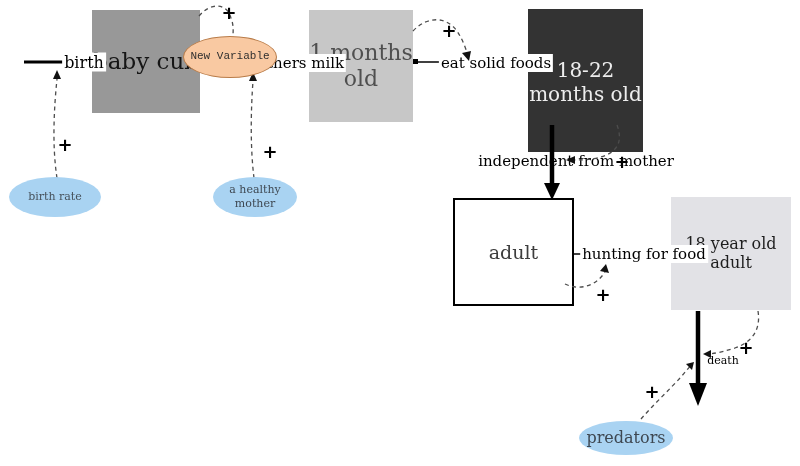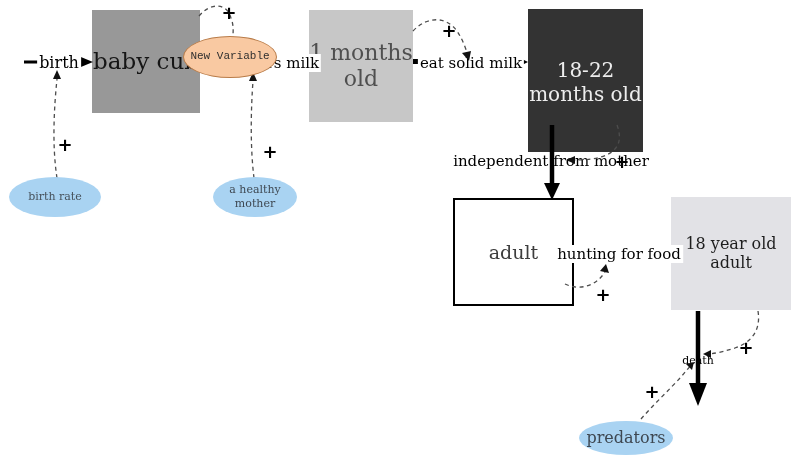--- a/index.html
+++ b/index.html
@@ -13,21 +13,21 @@
     box-sizing:border-box;
   }
   .variable{
     position:absolute;border-radius:50%;display:flex;flex-direction:column;
     align-items:center;justify-content:center;text-align:center;line-height:1.25;
     z-index:6;box-sizing:border-box;
   }
   .variable.sans{font-family:Liberation Mono, monospace;}
   .flow-label{
     position:absolute;transform:translate(-50%,-50%);background:#ffffff;
-    padding:0 2px;white-space:nowrap;color:#000;z-index:3;
+    padding:0 2px;white-space:nowrap;color:#000;z-index:3;margin-left:25px;
   }
   svg.layer{position:absolute;left:0;top:0;pointer-events:none;}
   .plus{
     font-family:"DejaVu Sans","Liberation Sans",sans-serif;
     font-weight:bold;font-size:18px;fill:#000;
   }
 </style>
 </head>
 <body>
 
@@ -86,21 +86,21 @@
       <text x="603" y="301" text-anchor="middle" class="plus">+</text>
       <path d="M758 311 C761 330, 752 342, 735 348 C726 351, 717 353, 710 354" stroke="#4d4d4d" stroke-width="1.3" stroke-dasharray="4 3.5" fill="none"></path>
       <polygon points="711,350 711,358 703,354" fill="#111"></polygon>
       <text x="746" y="354" text-anchor="middle" class="plus">+</text>
       <path d="M641 419 C654 404, 670 389, 681 377 C685 372, 688 369, 690 366" stroke="#4d4d4d" stroke-width="1.3" stroke-dasharray="4 3.5" fill="none"></path>
       <polygon points="686,364 694,362 692,370" fill="#111"></polygon>
       <text x="652" y="398" text-anchor="middle" class="plus">+</text>
     </svg>
     <div class="flow-label" style="left: 59px; top: 62px; font-size: 16px;">birth</div>
     <div class="flow-label" style="left: 269px; top: 63px; font-size: 15px;">mothers milk</div>
-    <div class="flow-label" style="left: 471px; top: 63px; font-size: 15px;">eat solid milk</div>
+    <div class="flow-label" style="left: 471px; top: 63px; font-size: 15px;">eat solid foods</div>
     <div class="flow-label" style="left: 551px; top: 161px; font-size: 15px;">independent from mother</div>
     <div class="flow-label" style="left: 619px; top: 254px; font-size: 15px;">hunting for food</div>
     <div class="flow-label" style="left: 698px; top: 360px; font-size: 11px;">death</div>
     <div class="variable" style="left: 9px; top: 177px; width: 92px; height: 40px; background: rgb(169, 211, 242); color: rgb(71, 82, 92); font-size: 11px;">
       <span>birth rate</span>
     </div>
     <div class="variable" style="left: 213px; top: 177px; width: 84px; height: 40px; background: rgb(169, 211, 242); color: rgb(62, 72, 82); font-size: 11px; text-align: right;">
       <span>a healthy</span>
       <span>mother</span>
     </div>

